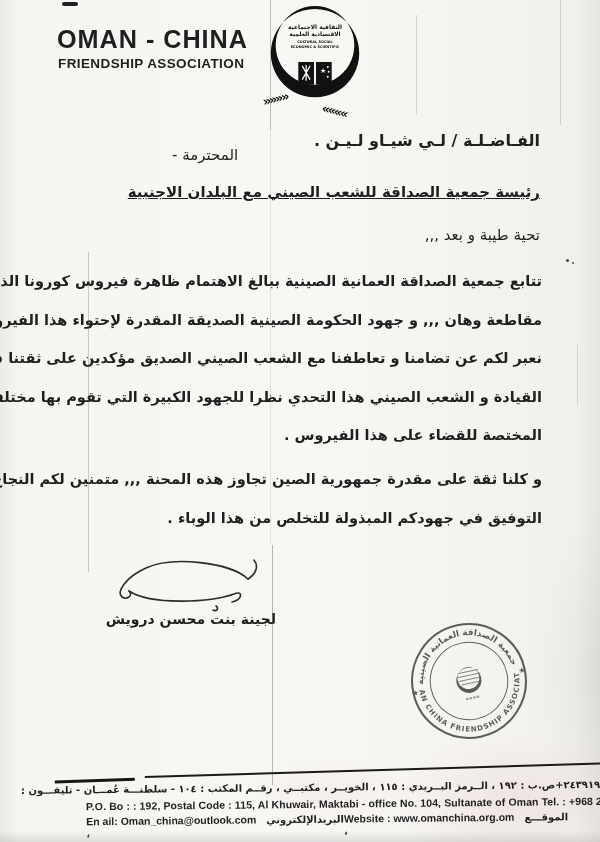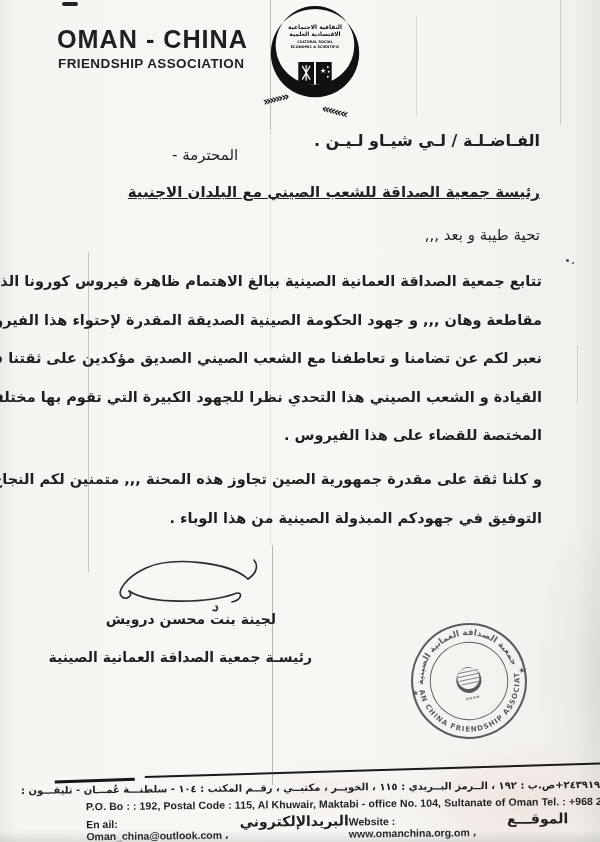--- a/index.html
+++ b/index.html
@@ -44,21 +44,21 @@
   .footer{left:0;top:758px;width:600px;height:84px;transform:rotate(-.6deg);}
   .f-line-long{left:145px;top:12px;width:458px;height:2px;background:#1a1a1a;transform:rotate(-1.1deg);}
   .f-line-short{left:55px;top:19px;width:80px;height:3px;background:#161616;transform:rotate(-1.5deg);}
   .f-ar{right:4px;top:24px;width:575px;text-align:left;font-size:10px;font-weight:bold;direction:rtl;
     display:flex;flex-direction:row-reverse;justify-content:space-between;}
   .f-en{left:86px;top:40px;width:482px;text-align:center;font-size:10.5px;font-weight:bold;
     font-family:"Liberation Sans",sans-serif;letter-spacing:.1px;}
   .f-row3{left:86px;top:55px;width:482px;display:flex;justify-content:space-between;
     font-size:10.5px;font-weight:bold;font-family:"Liberation Sans",sans-serif;}
   .f-row3 .grp{display:flex;gap:5px;align-items:baseline;}
-  .f-row3 .arlbl{font-family:"DejaVu Sans",sans-serif;font-size:14px;}
+  .f-row3 .arlbl{font-family:"DejaVu Sans",sans-serif;font-size:10px;}
   
   .fold{background:rgba(80,80,80,.35);width:1px;}
   .dash-top{left:62px;top:2px;width:16px;height:4px;background:#222;border-radius:2px;}
   .dot1{left:566px;top:259px;width:3px;height:3px;background:#444;border-radius:50%;}
   .dot2{left:572px;top:262px;width:2px;height:2px;background:#555;border-radius:50%;}
   .inkdot{left:462px;top:477px;width:3px;height:2px;background:#666;border-radius:50%;}
   svg text{font-family:"DejaVu Sans",sans-serif;}
 </style>
 </head>
 <body>
@@ -101,35 +101,34 @@
   <div class="abs body-block b1 ar">
     <div>تتابع جمعية الصداقة العمانية الصينية ببالغ الاهتمام ظاهرة فيروس كورونا الذي ظهر في</div>
     <div>مقاطعة وهان ,,, و جهود الحكومة الصينية الصديقة المقدرة لإحتواء هذا الفيروس و</div>
     <div>نعبر لكم عن تضامنا و تعاطفنا مع الشعب الصيني الصديق مؤكدين على ثقتنا في تجاوز</div>
     <div>القيادة و الشعب الصيني هذا التحدي نظرا للجهود الكبيرة التي تقوم بها مختلف الجهات</div>
     <div>المختصة للقضاء على هذا الفيروس .</div>
   </div>
 
   <div class="abs body-block b2 ar">
     <div>و كلنا ثقة على مقدرة جمهورية الصين تجاوز هذه المحنة ,,, متمنين لكم النجاح و</div>
-    <div>التوفيق في جهودكم المبذولة الصينية من هذا الوباء .</div>
+    <div>التوفيق في جهودكم المبذولة للتخلص من هذا الوباء .</div>
   </div>
 
   <div class="abs sig-svg">
     <svg width="165" height="60" viewBox="0 0 165 60">
       <g fill="none" stroke="#2b2b2b" stroke-width="1.6" stroke-linecap="round">
         <path d="M142,6 C147,12 144,20 136,25"></path>
         <path d="M136,25 C118,8 60,2 34,14 C14,23 4,38 10,43 C14,46 22,42 17,37"></path>
         <path d="M17,37 C40,52 100,48 122,40 C132,36 130,46 120,48"></path>
         <path d="M104,52 C107,54 105,58 101,56"></path>
       </g>
     </svg>
   </div>
   <div class="abs sig-name ar nowrap">لجينة بنت محسن درويش</div>
-  <div class="abs sig-title ar nowrap">رئيسـة جمعية الصداقة العمانية الصينية</div>
 
   <div class="abs stamp">
     <svg width="158" height="158" viewBox="0 0 200 200">
       <defs>
         <path id="arcTop" d="M 42,100 A 58,58 0 0 1 158,100"></path>
         <path id="arcBottom" d="M 36,100 A 64,64 0 0 0 164,100"></path>
       </defs>
       <g transform="rotate(-12 100 100)" fill="none" stroke="#3f3f3f">
         <circle cx="100" cy="100" r="72" stroke-width="2.6"></circle>
         <circle cx="100" cy="100" r="49" stroke-width="1.2"></circle>

